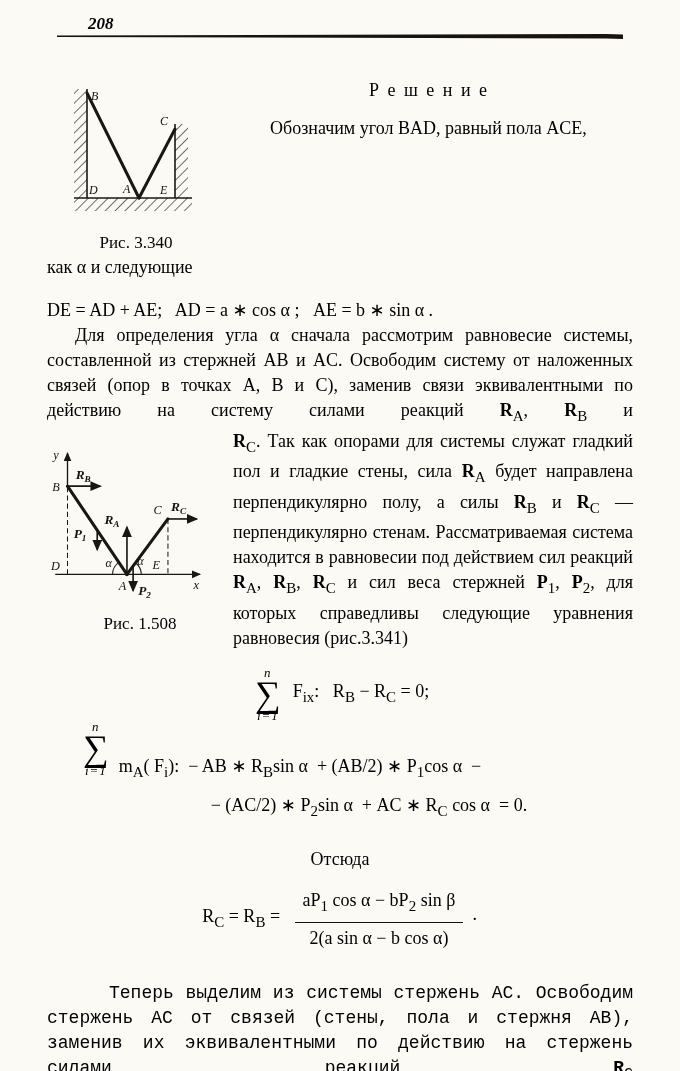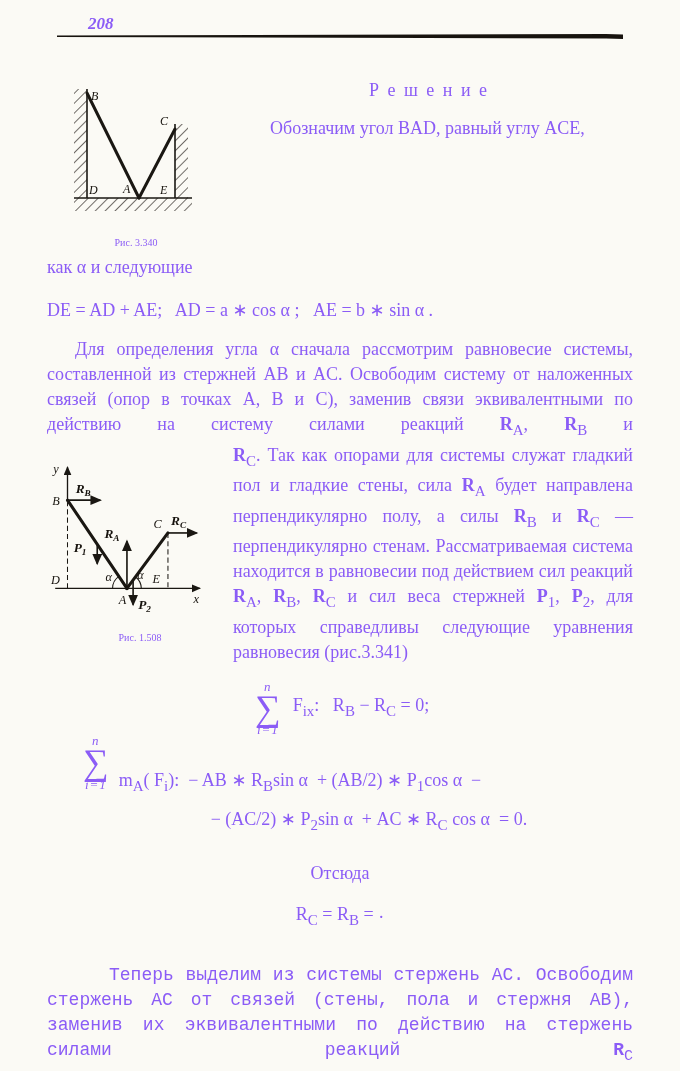--- a/index.html
+++ b/index.html
@@ -1,61 +1,61 @@
 <!DOCTYPE html>
 <html lang="ru"><head>
 <meta charset="utf-8">
 <style>
   html,body{margin:0;padding:0;background:#d8d5cd;}
   .page{
     position:relative;
     width:680px;height:1071px;
     background:#fbfaf5;
     font-family:"Liberation Serif", serif;
-    color:#8b5cf6;
+    color:#000000;
     overflow:hidden;
   }
   .page-number{
     position:absolute;top:14px;left:88px;
     font-size:17px;font-weight:bold;font-style:italic;
   }
   .header-rule{
     position:absolute;top:34px;left:57px;width:566px;height:5px;
     background:#17130e;
     clip-path:polygon(0 32%,97% 0,100% 10%,100% 100%,97% 90%,0 62%);
   }
   .content{
     position:absolute;left:47px;top:62px;width:586px;
     font-size:18px;line-height:25px;
     text-align:justify;
   }
   p{margin:0;}
   .fig{float:left;margin:0;}
-  .fig figcaption{font-size:10px;text-align:center;margin-top:4px;}
+  .fig figcaption{font-size:17px;text-align:center;margin-top:4px;}
   .fig-340{width:178px;margin:8px 0 0 0;}
   .fig-340 svg{display:block;width:130px;height:140px;margin-left:24px;}
   .fig-341{width:186px;margin:6px 0 30px 0;}
   .fig-341 svg{display:block;width:164px;height:172px;}
   .fig svg .wall{stroke:#1a1712;stroke-width:1.6;}
   .fig svg .rod{stroke:#1a1712;stroke-width:3;stroke-linecap:round;}
   .fig svg .axis{stroke:#1a1712;stroke-width:1.3;fill:none;}
   .fig svg .dashed{stroke-dasharray:5 3;stroke-width:1;}
   .fig svg .vecline{stroke:#1a1712;stroke-width:1.6;}
   .fig svg .arc{stroke:#1a1712;stroke-width:1;fill:none;}
   .fig svg text{font-family:"Liberation Serif",serif;font-style:italic;font-size:12px;fill:#16120d;}
   .fig svg text.vec{font-size:13px;font-weight:bold;}
   .fig svg tspan.sub{font-size:9px;}
 
   .intro{margin-top:2px;}
   .solution-heading{text-align:center;margin-top:16px;letter-spacing:2px;}
   .denote1{margin-top:13px;text-indent:45px;}
   .denote2{clear:left;}
   .equation{clear:both;}
   .eq1{margin-top:18px;}
-  .para-system{margin-top:14px;text-indent:28px;text-align-last:justify;}
+  .para-system{text-indent:28px;text-align-last:justify;}
 
   .para-wrap{text-align:justify;}
 
   .eq2{display:flex;align-items:center;padding-left:208px;margin-top:14px;}
   .eq3{display:flex;align-items:flex-start;padding-left:36px;margin-top:12px;}
   .sum{display:inline-flex;flex-direction:column;align-items:center;line-height:1;flex:0 0 auto;}
   .sum .lim{font-size:13px;font-style:italic;letter-spacing:1px;}
   .sum .sigma{font-size:36px;line-height:.85;}
   .eq-body{margin-left:12px;}
   .eq3 .sum{margin-top:-14px;}
@@ -99,21 +99,21 @@
           <text x="20" y="14">B</text>
           <text x="89" y="39">C</text>
           <text x="18" y="108">D</text>
           <text x="52" y="107">A</text>
           <text x="89" y="108">E</text>
         </svg>
         <figcaption>Рис. 3.340</figcaption>
       </figure>
 
       <div class="solution-heading">Р е ш е н и е</div>
-      <p class="denote1">Обозначим угол BAD, равный углу ACE,</p>
+      <p class="denote1">Обозначим угол BAD, равный пола ACE,</p>
       <p class="denote2">как α  и следующие</p>
 
       <div class="equation eq1">DE = AD + AE;&nbsp;&nbsp; AD = a ∗ cos α ;&nbsp;&nbsp; AE = b ∗ sin α .</div>
 
       <p class="para-system">Для определения угла  α  сначала рассмотрим равновесие системы, составленной из стержней AB и AC. Освободим систему от наложенных связей (опор в точках A, B и C), заменив связи эквивалентными по действию на систему силами реакций <b>R</b><sub>A</sub>, <b>R</b><sub>B</sub> и</p>
     </section>
 
     <section>
       <figure class="fig fig-341">
         <svg viewBox="0 0 160 152" xmlns="http://www.w3.org/2000/svg">
@@ -175,19 +175,23 @@
       <span class="eq3-lines">
         <span class="eq3-l1">m<sub>A</sub>( F<sub>i</sub>): &nbsp;− AB ∗ R<sub>B</sub>sin α &nbsp;+ (AB/2) ∗ P<sub>1</sub>cos α &nbsp;−</span>
         <span class="eq3-l2">− (AC/2) ∗ P<sub>2</sub>sin α &nbsp;+ AC ∗ R<sub>C</sub> cos α &nbsp;= 0.</span>
       </span>
     </div>
 
     <p class="otsyuda">Отсюда</p>
 
     <div class="equation eq4">
       <span>R<sub>C</sub> = R<sub>B</sub> =</span>
+      <span class="frac">
+        <span class="num">aP<sub>1</sub> cos α − bP<sub>2</sub> sin β</span>
+        <span class="den">2(a sin α − b cos α)</span>
+      </span>
       <span class="dot">·</span>
     </div>
 
     <p class="para-final">Теперь выделим из системы стержень AC. Освободим стержень AC от связей (стены, пола и стержня AB), заменив их эквивалентными по действию на стержень силами реакций <b>R</b><sub>C</sub></p>
 
   </div>
 </div>
 
 </body></html>

